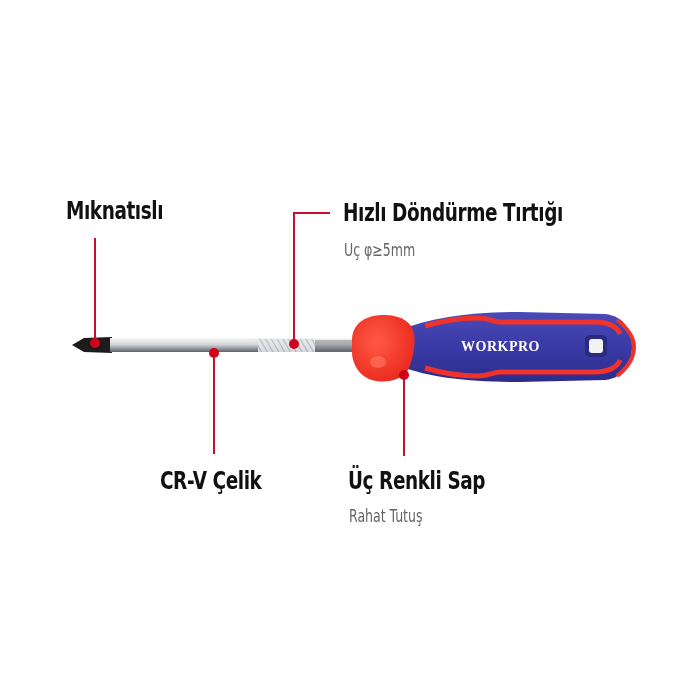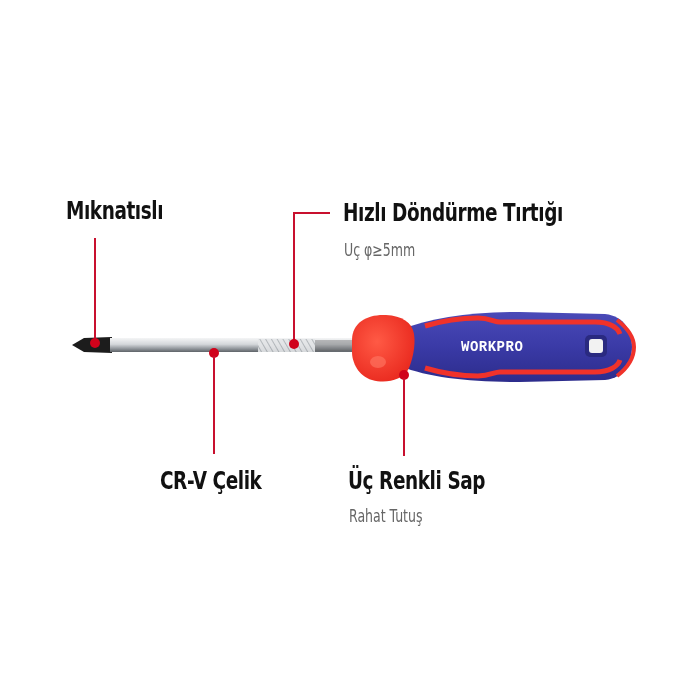--- a/index.html
+++ b/index.html
@@ -54,21 +54,21 @@
 
     <path d="M617 320 C630 330 634 340 634 347 C634 356 630 366 617 376" stroke="#f0322a" stroke-width="4" fill="none"></path>
 
     <rect x="585" y="335" width="22" height="22" rx="5" fill="#2a2a80"></rect>
     <rect x="589" y="339" width="14" height="14" rx="3" fill="#f2f2f2"></rect>
 
     <path d="M352 340 C352 322 368 314 386 315 C402 316 412 322 414 334 C416 346 412 362 408 370 C402 380 386 384 372 380 C358 376 352 362 352 352 Z" fill="url(#redg)"></path>
     <ellipse cx="378" cy="362" rx="8" ry="6" fill="#ff7a66" opacity="0.6"></ellipse>
   </svg>
 
-  <div style="position:absolute;left:461px;top:339px;font-family:Liberation Mono, monospace;font-weight:bold;font-size:14px;color:#fff;letter-spacing:0.5px;">WORKPRO</div>
+  <div style="position:absolute;left:461px;top:339px;font-family:Liberation Serif, serif;font-weight:bold;font-size:14px;color:#fff;letter-spacing:0.5px;">WORKPRO</div>
 
   <div class="lbl" style="left:66px;top:196px;font-size:25px;">Mıknatıslı</div>
   <div class="vline" style="left:94px;top:238px;height:104px;"></div>
   <div class="dot" style="left:90px;top:338px;"></div>
 
   <div class="lbl" style="left:343px;top:198px;font-size:25px;">Hızlı Döndürme Tırtığı</div>
   <div class="sub" style="left:344px;top:240px;font-size:17px;">Uç φ≥5mm</div>
   <div class="hline" style="left:293px;top:212px;width:37px;"></div>
   <div class="vline" style="left:293px;top:212px;height:130px;"></div>
   <div class="dot" style="left:289px;top:339px;"></div>

